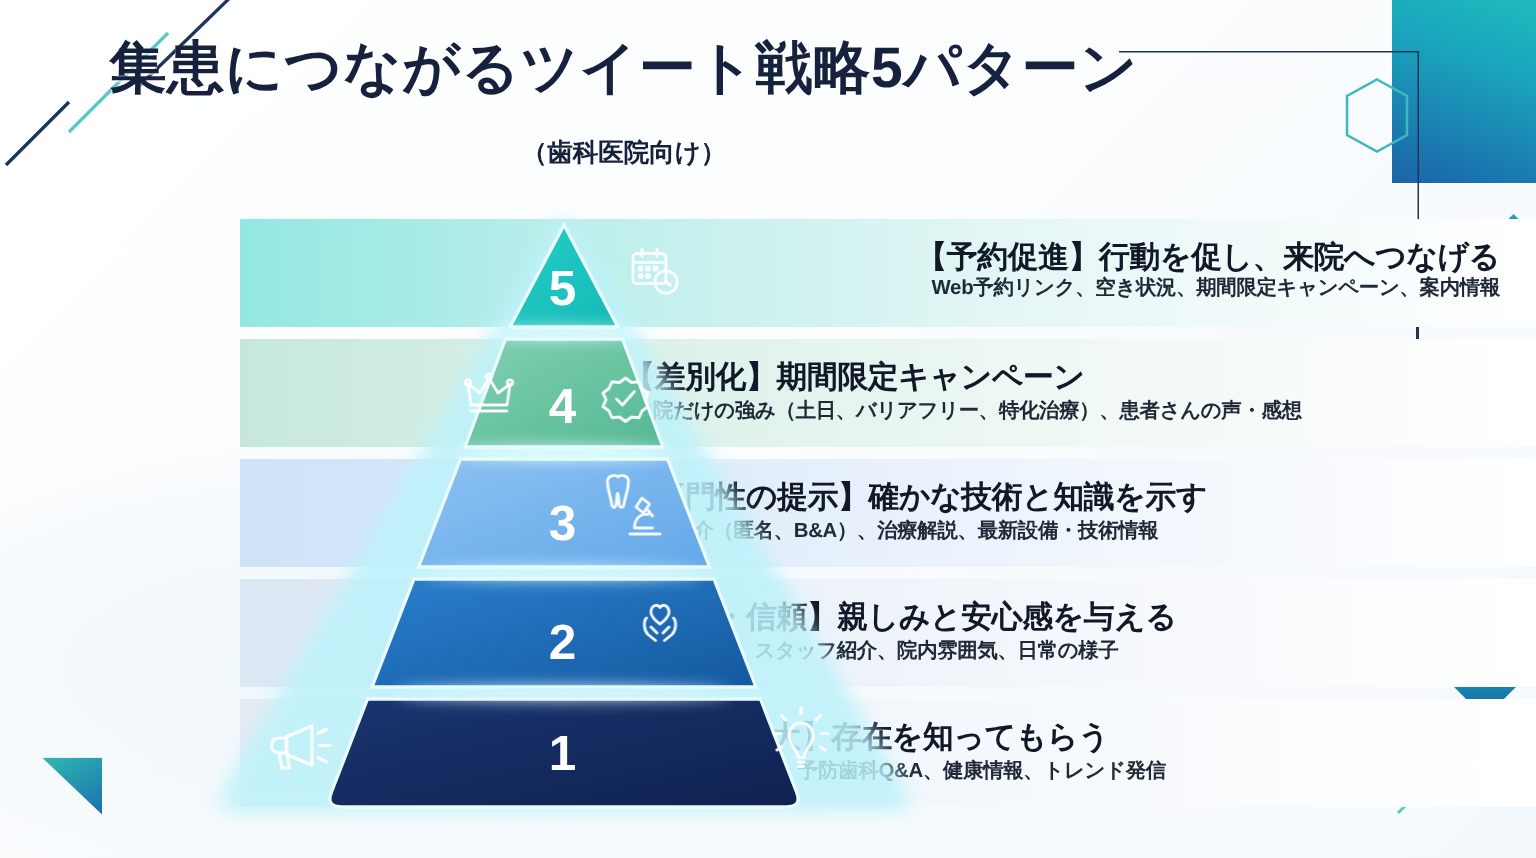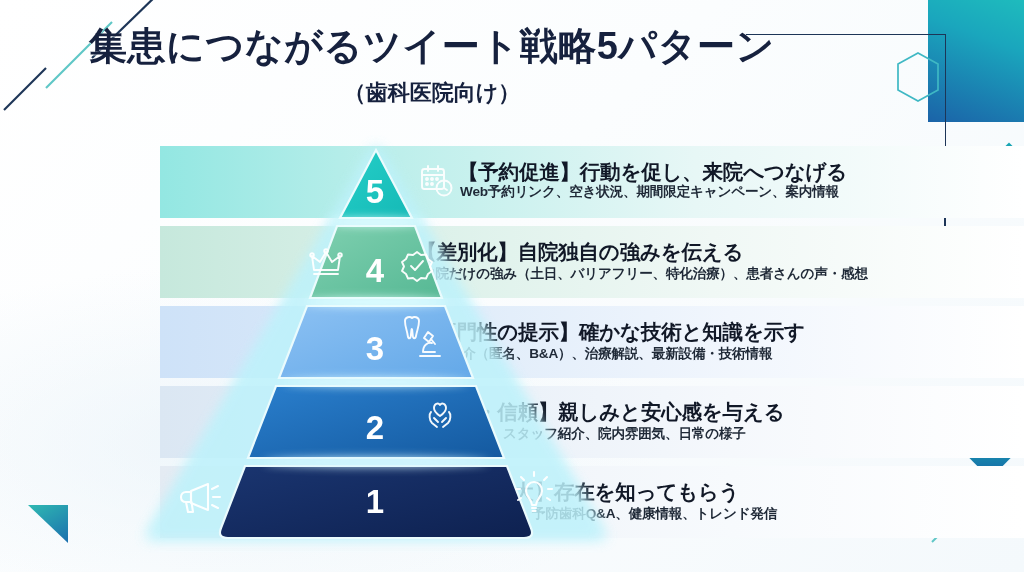--- a/index.html
+++ b/index.html
@@ -48,29 +48,29 @@
     transform:rotate(45deg);
   }
   .tri-bl-inner{
     position:absolute; left:28px; top:505px;
     width:40px;height:38px;
     background:linear-gradient(150deg,#2fb9b2 0%,#1b6fae 100%);
     clip-path:polygon(0 0,100% 0,100% 100%);
   }
 
   
-  .title-wrap { position:absolute; top:24px; left:16px; width:832px; text-align:center; z-index:5; }
+  .title-wrap { position:absolute; top:24px; left:0; width:832px; text-align:center; z-index:5; }
   .title {
     font-size:38px; font-weight:700; color:#16213e;
     letter-spacing:.5px; line-height:1.2;
     text-shadow:0 1px 0 rgba(255,255,255,.6);
   }
   .subtitle {
-    margin-top:8px;
-    font-size:22px; font-weight:700; color:#16213e;
+    margin-top:20px;
+    font-size:17px; font-weight:700; color:#16213e;
   }
 
   
   .rows { position:absolute; left:0; top:145px; width:1024px; z-index:3; }
   .row {
     position:absolute; left:380px; width:620px; height:72px;
     display:flex; align-items:center;
   }
   .row-inner { width:100%; padding-left:8px; }
   .row-title {
@@ -82,21 +82,21 @@
     font-size:24px; font-weight:700; margin-right:7px;
     vertical-align:-1px;
   }
   .row-sub {
     margin-top:0;
     font-size:13.6px; font-weight:600; color:#1f2937;
     white-space:nowrap; letter-spacing:-.2px;
   }
   .row.r5 .row-inner{ padding-left:78px; }
   .row.r1 .row-inner{ padding-left:32px; }
-  .row.r5 .row-title,.row.r5 .row-sub{ text-align:left; }
+  .row.r5 .row-title,.row.r5 .row-sub{ text-align:right; }
   .row.r4 .row-inner,.row.r3 .row-inner,.row.r2 .row-inner{ padding-left:16px; }
   .row.r4 .row-sub,.row.r3 .row-sub,.row.r2 .row-sub,.row.r1 .row-sub{ padding-left:26px; }
   .row.r5 .row-sub{ padding-left:2px; }
 
   
   .band {
     position:absolute; left:160px; width:864px; height:72px;
     z-index:1;
   }
   .icon-inline {
@@ -300,21 +300,21 @@
         <div class="row-title">
           <span>【予約促進】行動を促し、来院へつなげる</span>
         </div>
         <div class="row-sub">Web予約リンク、空き状況、期間限定キャンペーン、案内情報</div>
       </div>
     </div>
 
     <div class="row r4" style="top:80px;">
       <div class="row-inner">
         <div class="row-title">
-          <span class="num" style="color:#2f8a74">4</span><span>【差別化】自院独自の強みを伝える</span>
+          <span class="num" style="color:#2f8a74">4</span><span>【差別化】期間限定キャンペーン</span>
         </div>
         <div class="row-sub">自院だけの強み（土日、バリアフリー、特化治療）、患者さんの声・感想</div>
       </div>
     </div>
 
     <div class="row r3" style="top:160px;">
       <div class="row-inner">
         <div class="row-title">
           <span class="num" style="color:#1e5ea8">3</span><span>【専門性の提示】確かな技術と知識を示す</span>
         </div>

